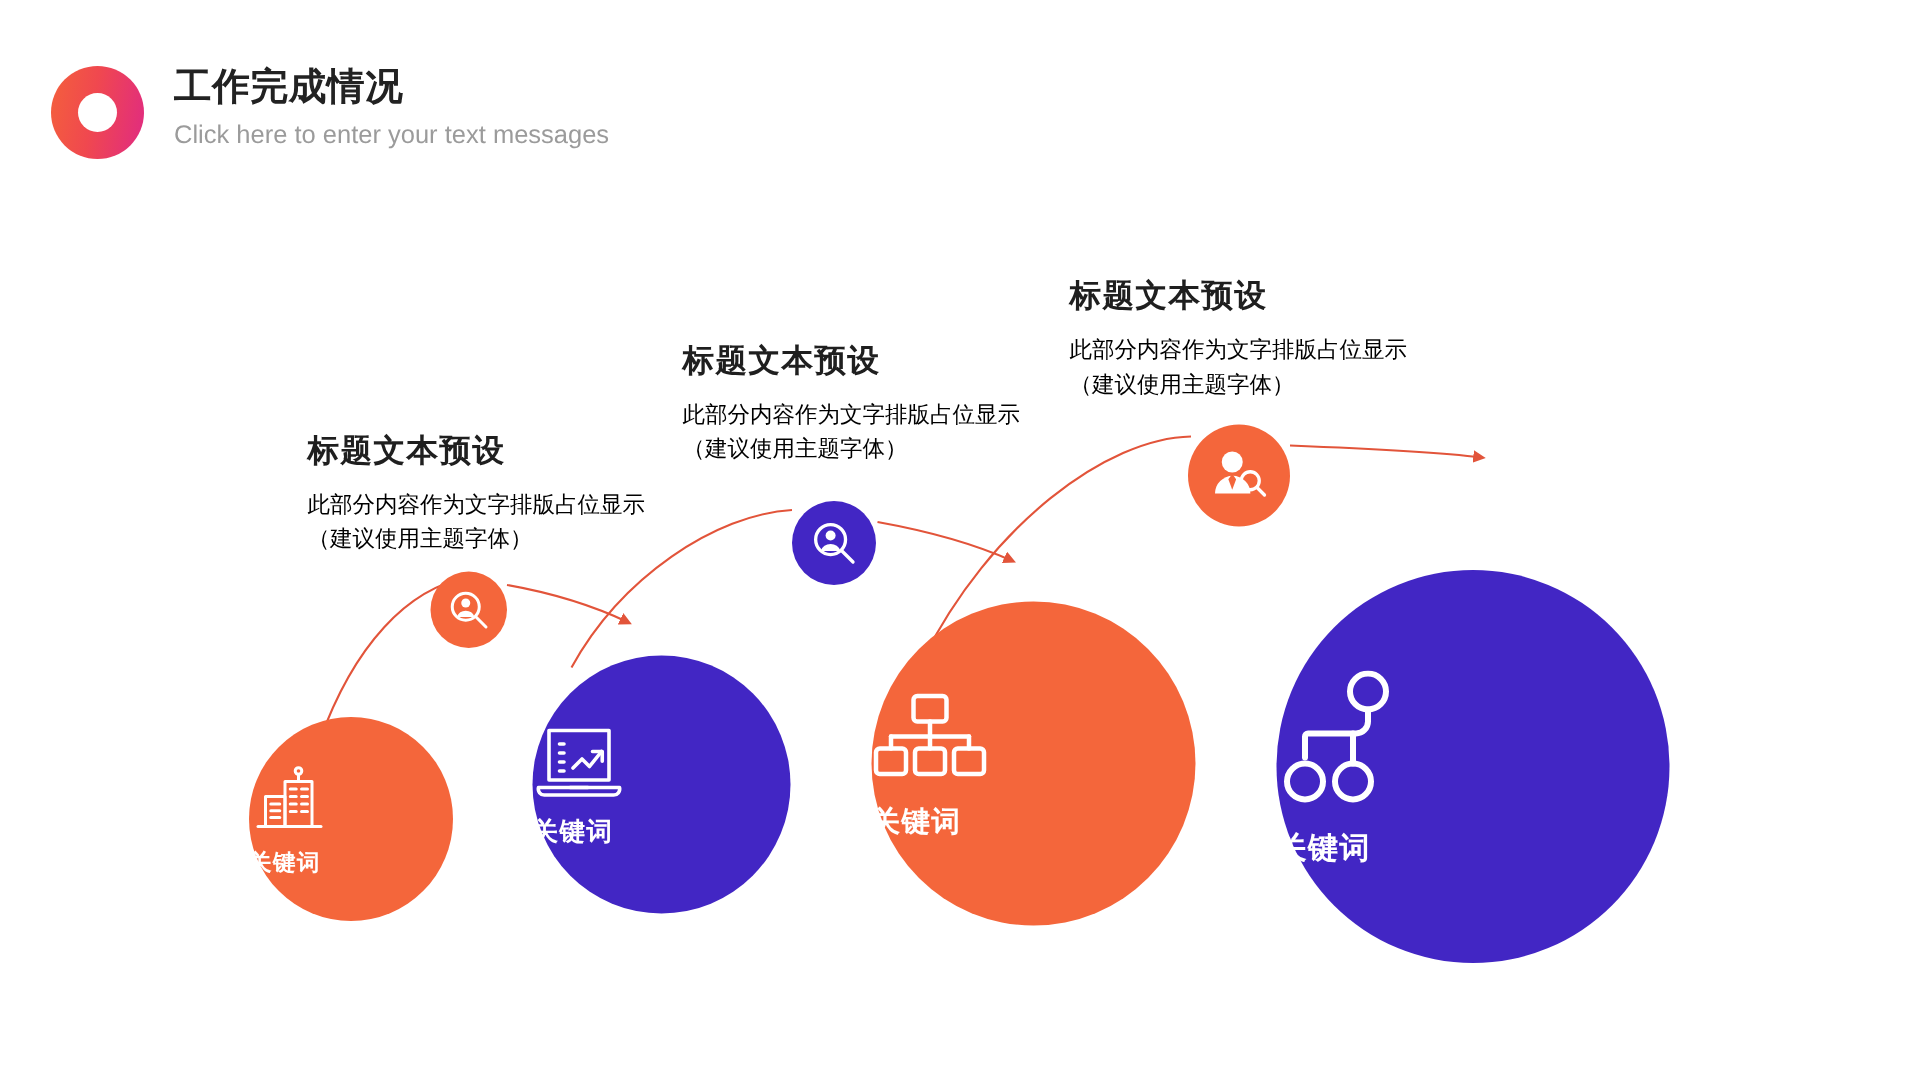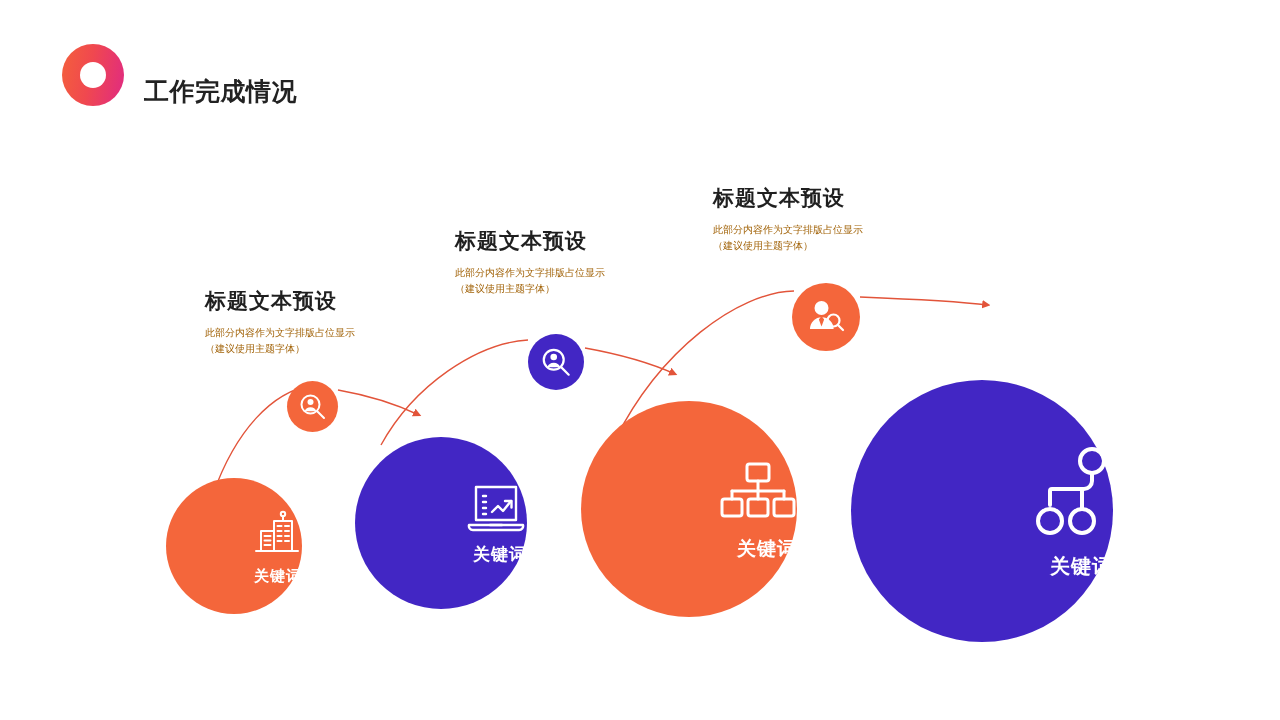--- a/index.html
+++ b/index.html
@@ -20,24 +20,24 @@
     position: absolute;
     inset: 0;
     width: 1280px;
     height: 720px;
     background: #ffffff;
   }
 
   
   .header {
     position: absolute;
-    left: 62px;
+    left: 34px;
     top: 44px;
     display: flex;
-    align-items: flex-end;
+    align-items: flex-start;
   }
   .header-logo {
     width: 62px;
     height: 62px;
     flex: 0 0 62px;
     border-radius: 50%;
     background: linear-gradient(100deg, #f4603c 0%, #f0484f 45%, #e02a82 100%);
     position: relative;
   }
   .header-logo::after {
@@ -79,22 +79,22 @@
     white-space: nowrap;
   }
   .tb-title {
     font-size: 21px;
     font-weight: bold;
     color: #1f1f1f;
     letter-spacing: 1px;
     line-height: 1.2;
   }
   .tb-line {
-    font-size: 10px;
-    color: #a16207;
+    font-size: 15px;
+    color: #000000;
     line-height: 1.55;
   }
   .tb-body {
     margin-top: 12px;
   }
 
   #tb1 { left: 205px; top: 288px; width: 238px; }
   #tb2 { left: 455px; top: 228px; width: 238px; }
   #tb3 { left: 713px; top: 185px; width: 238px; }
 
@@ -107,21 +107,21 @@
     height: 720px;
     pointer-events: none;
   }
 
   
   .node {
     position: absolute;
     border-radius: 50%;
     display: flex;
     flex-direction: column;
-    align-items: flex-end;
+    align-items: flex-start;
     justify-content: center;
   }
   .node-icon {
     display: block;
   }
   .node-label {
     color: #ffffff;
     font-weight: bold;
     letter-spacing: 1px;
     line-height: 1;
@@ -181,20 +181,21 @@
 </style>
 </head>
 <body>
 
 <div class="slide">
 
   <div class="header">
     <div class="header-logo"></div>
     <div class="header-text">
       <div class="header-title">工作完成情况</div>
+      <div class="header-subtitle">Click here to enter your text messages</div>
     </div>
   </div>
 
   <svg class="arcs" viewBox="0 0 1280 720" width="1280" height="720" xmlns="http://www.w3.org/2000/svg">
     <defs>
       <marker id="ah" viewBox="0 0 10 10" refX="7" refY="5" markerWidth="6" markerHeight="6" orient="auto-start-reverse">
         <path d="M 0 0 L 10 5 L 0 10 z" fill="#e2543a"></path>
       </marker>
     </defs>
 

